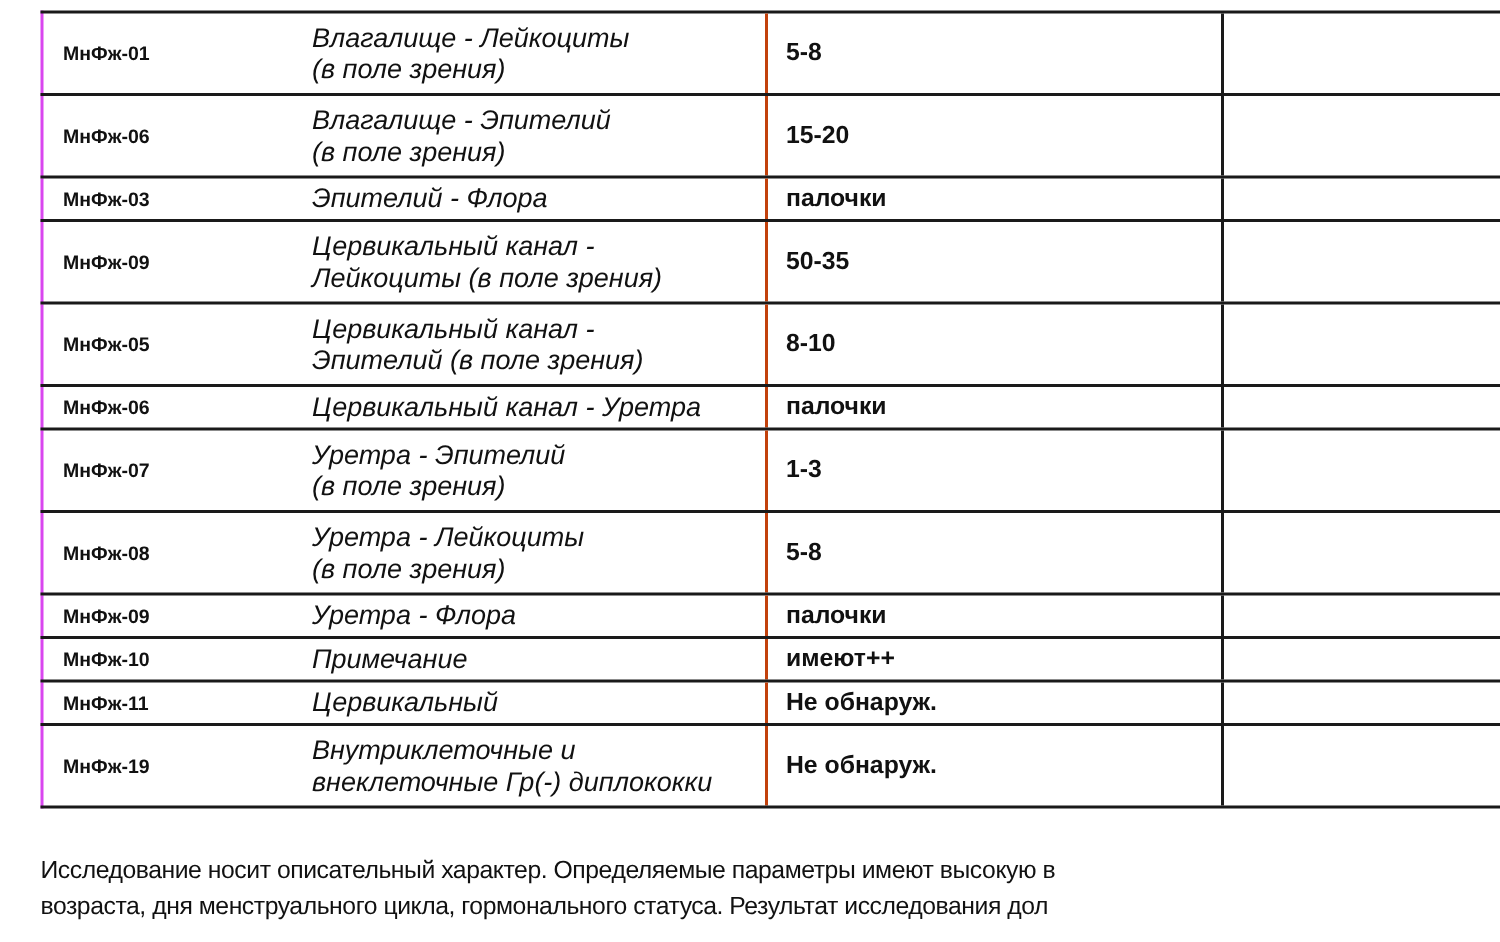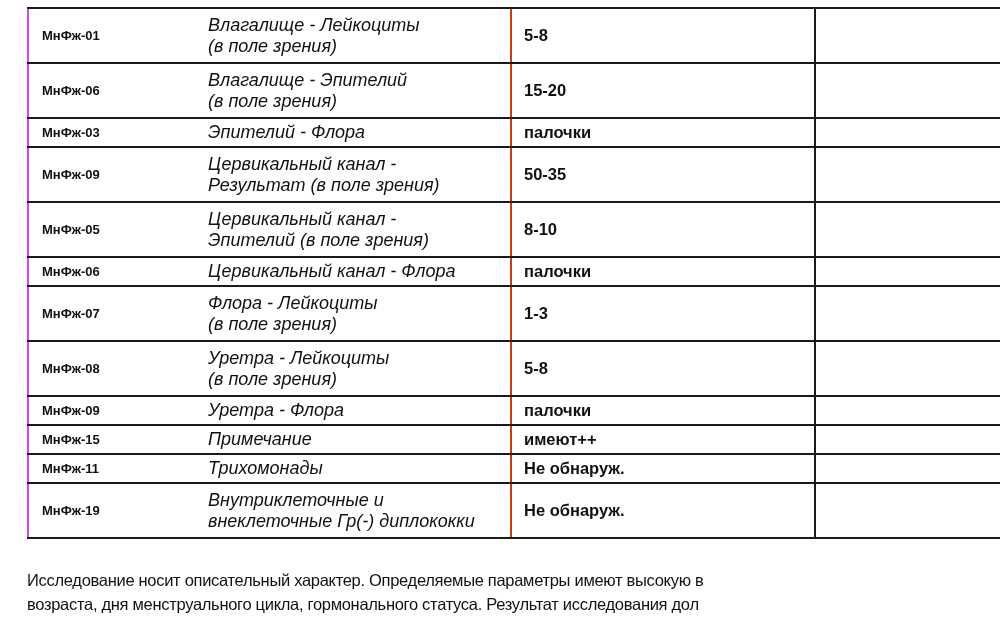--- a/index.html
+++ b/index.html
@@ -44,46 +44,46 @@
         <td class="c-name">
           <span class="name-line">Эпителий - Флора</span>
         </td>
         <td class="c-val">палочки</td>
         <td class="c-extra"></td>
       </tr>
       <tr class="h2">
         <td class="c-id">МнФж-09</td>
         <td class="c-name">
           <span class="name-line">Цервикальный канал -</span>
-          <span class="name-line">Результат  (в поле зрения)</span>
+          <span class="name-line">Лейкоциты  (в поле зрения)</span>
         </td>
         <td class="c-val">50-35</td>
         <td class="c-extra"></td>
       </tr>
       <tr class="h2">
         <td class="c-id">МнФж-05</td>
         <td class="c-name">
           <span class="name-line">Цервикальный канал -</span>
           <span class="name-line">Эпителий  (в поле зрения)</span>
         </td>
         <td class="c-val">8-10</td>
         <td class="c-extra"></td>
       </tr>
       <tr class="h1">
         <td class="c-id">МнФж-06</td>
         <td class="c-name">
-          <span class="name-line">Цервикальный канал - Флора</span>
+          <span class="name-line">Цервикальный канал - Уретра</span>
         </td>
         <td class="c-val">палочки</td>
         <td class="c-extra"></td>
       </tr>
       <tr class="h2">
         <td class="c-id">МнФж-07</td>
         <td class="c-name">
-          <span class="name-line">Флора - Лейкоциты</span>
+          <span class="name-line">Уретра - Эпителий</span>
           <span class="name-line">(в поле зрения)</span>
         </td>
         <td class="c-val">1-3</td>
         <td class="c-extra"></td>
       </tr>
       <tr class="h2">
         <td class="c-id">МнФж-08</td>
         <td class="c-name">
           <span class="name-line">Уретра - Лейкоциты</span>
           <span class="name-line">(в поле зрения)</span>
@@ -93,31 +93,31 @@
       </tr>
       <tr class="h1">
         <td class="c-id">МнФж-09</td>
         <td class="c-name">
           <span class="name-line">Уретра - Флора</span>
         </td>
         <td class="c-val">палочки</td>
         <td class="c-extra"></td>
       </tr>
       <tr class="h1">
-        <td class="c-id">МнФж-15</td>
+        <td class="c-id">МнФж-10</td>
         <td class="c-name">
           <span class="name-line">Примечание</span>
         </td>
         <td class="c-val">имеют++</td>
         <td class="c-extra"></td>
       </tr>
       <tr class="h1">
         <td class="c-id">МнФж-11</td>
         <td class="c-name">
-          <span class="name-line">Трихомонады</span>
+          <span class="name-line">Цервикальный</span>
         </td>
         <td class="c-val">Не обнаруж.</td>
         <td class="c-extra"></td>
       </tr>
       <tr class="h2">
         <td class="c-id">МнФж-19</td>
         <td class="c-name">
           <span class="name-line">Внутриклеточные и</span>
           <span class="name-line">внеклеточные Гр(-) диплококки</span>
         </td>

